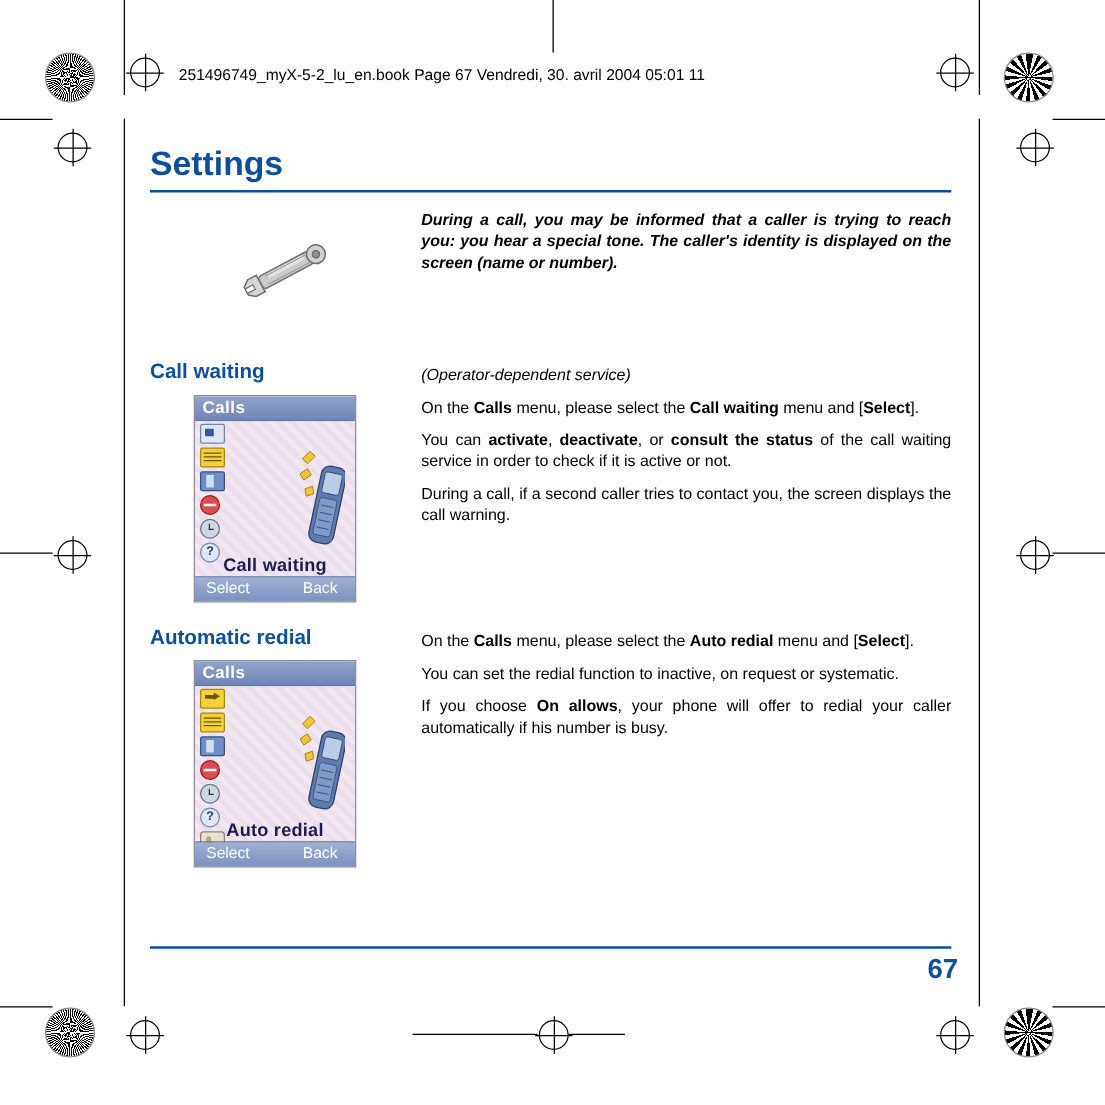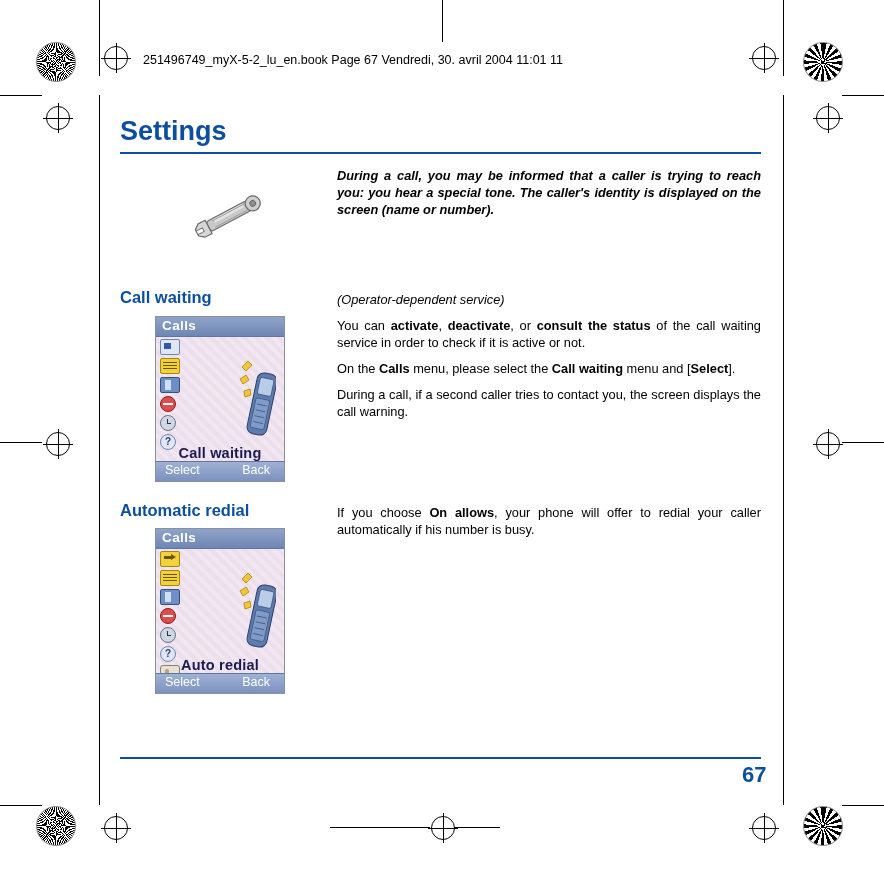--- a/index.html
+++ b/index.html
@@ -273,21 +273,21 @@
   <div class="reg-cross" style="left:104px;top:816px;width:22px;height:22px;"></div>
   <div class="reg-cross" style="left:752px;top:816px;width:22px;height:22px;"></div>
   <div class="reg-cross" style="left:431px;top:816px;width:22px;height:22px;"></div>
 
   <div class="starburst fine" style="left:36px;top:42px;width:38px;height:38px;"></div>
   <div class="starburst coarse" style="left:803px;top:42px;width:38px;height:38px;"></div>
   <div class="starburst fine" style="left:36px;top:806px;width:38px;height:38px;"></div>
   <div class="starburst coarse" style="left:803px;top:806px;width:38px;height:38px;"></div>
 </div>
 
-<div class="filestamp">251496749_myX-5-2_lu_en.book  Page 67  Vendredi, 30. avril 2004  11:01 11</div>
+<div class="filestamp">251496749_myX-5-2_lu_en.book  Page 67  Vendredi, 30. avril 2004  05:01 11</div>
 
 <div class="page">
 
   <div class="title">Settings</div>
   <div class="title-rule"></div>
 
   <div class="wrench">
     <svg viewBox="0 0 80 60" width="80" height="60">
       <g transform="rotate(-28 40 30)">
         <rect x="16" y="24" width="46" height="11" rx="3" fill="#c9c9c9" stroke="#6b6b6b" stroke-width="1.2"></rect>
@@ -357,22 +357,22 @@
     </div>
     <div class="caption">Call waiting</div>
     <div class="softbar">
       <div class="sk left">Select</div>
       <div class="sk right">Back</div>
     </div>
   </div>
 
   <div class="body-col" style="top:291px;">
     <p class="italplain"><span>(Operator-dependent service)</span></p>
+    <p><span>On the </span><b>Calls</b><span> menu, please select the </span><b>Call waiting</b><span> menu and [</span><b>Select</b><span>].</span></p>
     <p><span>You can </span><b>activate</b><span>, </span><b>deactivate</b><span>, or </span><b>consult the status</b><span> of the call waiting service in order to check if it is active or not.</span></p>
-    <p><span>On the </span><b>Calls</b><span> menu, please select the </span><b>Call waiting</b><span> menu and [</span><b>Select</b><span>].</span></p>
     <p><span>During a call, if a second caller tries to contact you, the screen displays the call warning.</span></p>
   </div>
 
   <div class="heading" style="top:501px;">Automatic redial</div>
 
   <div class="phone" style="left:155px;top:528px;">
     <div class="titlebar">
       <span>Calls</span>
     </div>
     <div class="screenbody">
@@ -423,18 +423,20 @@
       </div>
     </div>
     <div class="caption">Auto redial</div>
     <div class="softbar">
       <div class="sk left">Select</div>
       <div class="sk right">Back</div>
     </div>
   </div>
 
   <div class="body-col" style="top:504px;">
+    <p><span>On the </span><b>Calls</b><span> menu, please select the </span><b>Auto redial</b><span> menu and [</span><b>Select</b><span>].</span></p>
+    <p><span>You can set the redial function to inactive, on request or systematic.</span></p>
     <p><span>If you choose </span><b>On allows</b><span>, your phone will offer to redial your caller automatically if his number is busy.</span></p>
   </div>
 
   <div class="bottom-rule"></div>
   <div class="pagenum">67</div>
 </div>
 
 </body></html>

